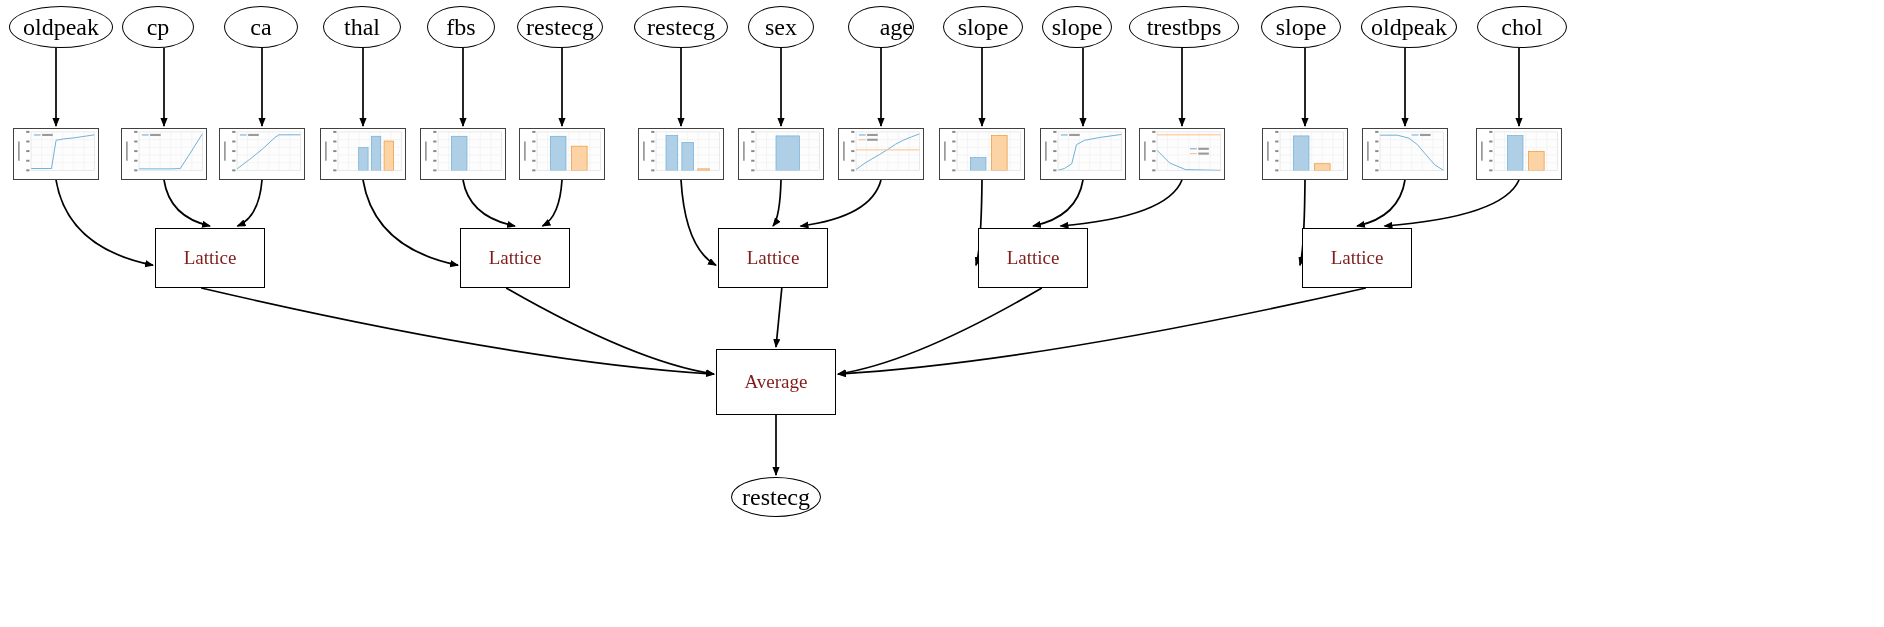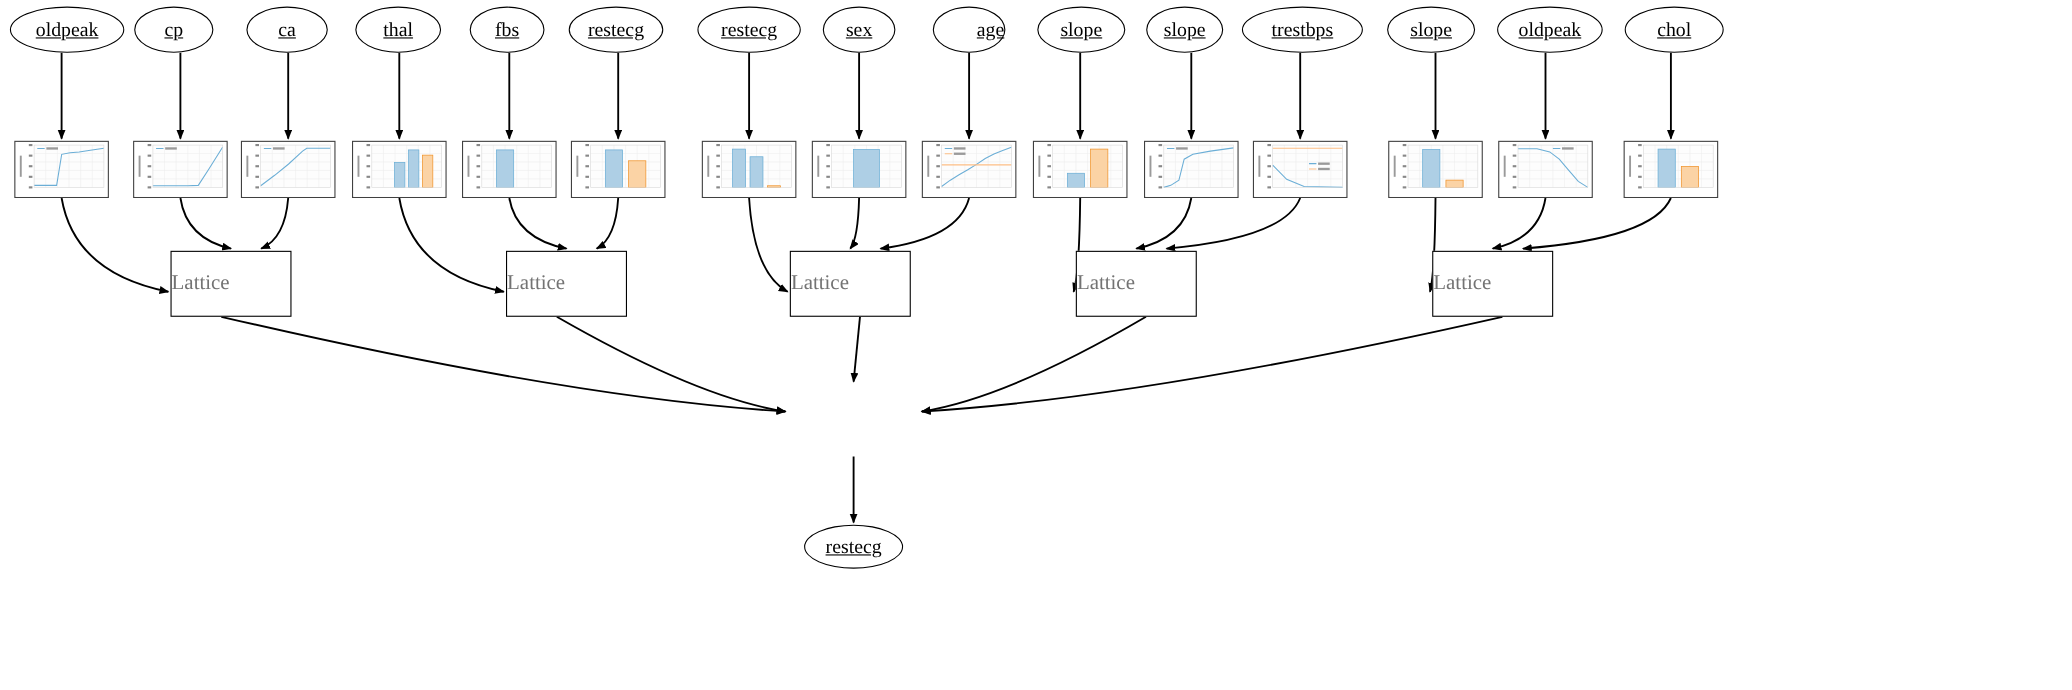--- a/index.html
+++ b/index.html
@@ -1,23 +1,23 @@
 <!DOCTYPE html>
 <html><head>
 <meta charset="utf-8">
 <style>
   html,body{margin:0;padding:0;background:#ffffff;}
   body{width:1884px;height:627px;position:relative;overflow:hidden;
        font-family:"Liberation Serif","DejaVu Serif",serif;}
   #canvas{position:absolute;left:0;top:0;width:1884px;height:627px;}
   .node-ellipse{position:absolute;display:flex;align-items:center;justify-content:center;
     border:1.6px solid #000;border-radius:50%;background:#fff;color:#000;
-    font-size:18px;line-height:1;box-sizing:border-box;white-space:nowrap;text-decoration:underline;}
-  .box{position:absolute;display:flex;align-items:center;
-    border:1.7px solid #000;background:#fff;color:#737373;font-size:19px;box-sizing:border-box;}
+    font-size:24px;line-height:1;box-sizing:border-box;white-space:nowrap;}
+  .box{position:absolute;display:flex;align-items:center;justify-content:center;
+    border:1.7px solid #000;background:#fff;color:#7f1d1d;font-size:19px;box-sizing:border-box;}
   .plot{position:absolute;border:1.6px solid #404040;background:#fff;box-sizing:border-box;overflow:hidden;}
   .plot svg{display:block;width:100%;height:100%;}
   svg#edges{position:absolute;left:0;top:0;width:1884px;height:627px;pointer-events:none;}
 </style>
 </head>
 <body>
 
 <div id="canvas">
   <svg id="edges" viewBox="0 0 1884 627">
     <defs>
@@ -490,16 +490,19 @@
     </div>
     <div class="box" style="left: 718px; top: 228px; width: 110px; height: 60px;">
       <span>Lattice</span>
     </div>
     <div class="box" style="left: 978px; top: 228px; width: 110px; height: 60px;">
       <span>Lattice</span>
     </div>
     <div class="box" style="left: 1302px; top: 228px; width: 110px; height: 60px;">
       <span>Lattice</span>
     </div>
+    <div class="box" style="left: 716px; top: 349px; width: 120px; height: 66px;">
+      <span>Average</span>
+    </div>
     <div class="node-ellipse" style="left: 731px; top: 477px; width: 90px; height: 40px;">
       <span>restecg</span>
     </div>
   </div>
 
 </body></html>

